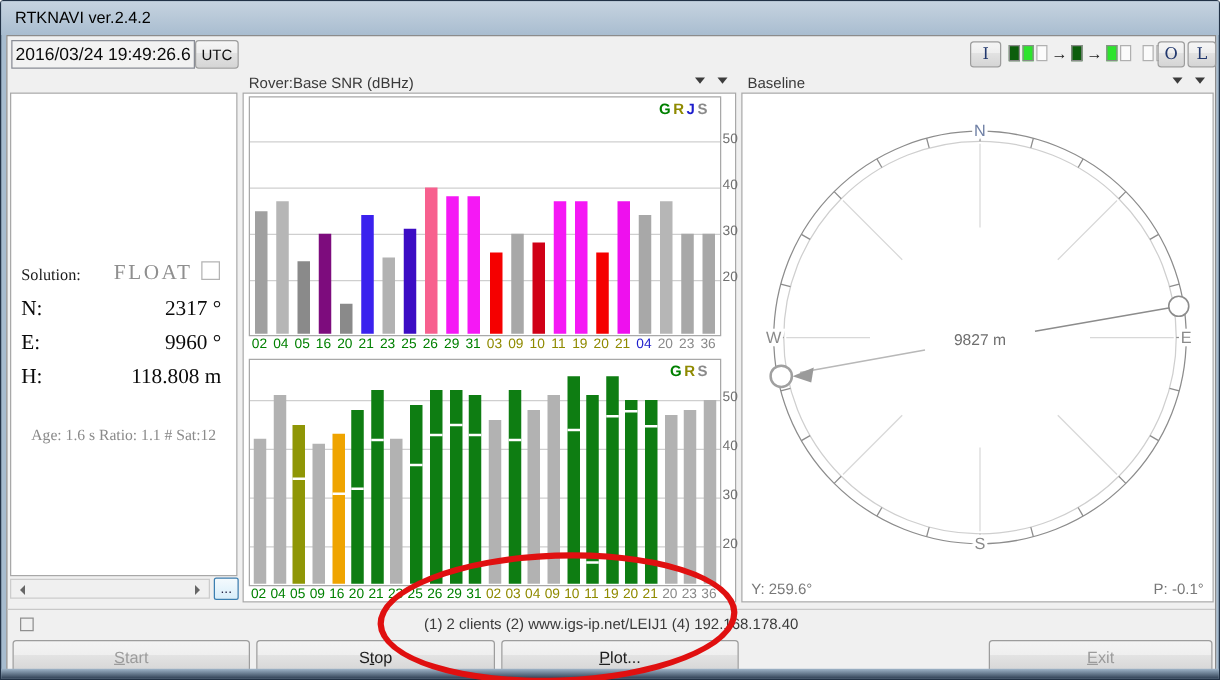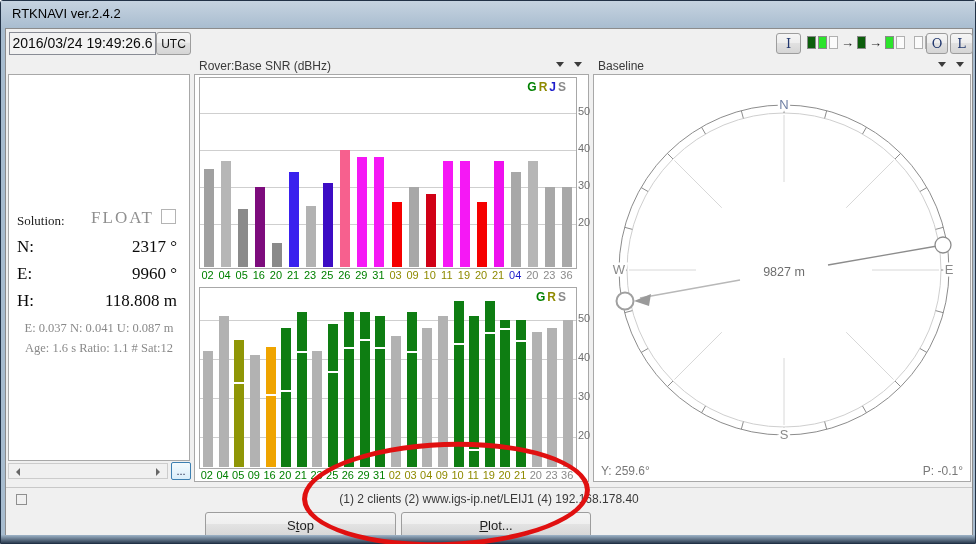--- a/index.html
+++ b/index.html
@@ -141,21 +141,20 @@
           <span class="val">2317 °</span>
         </div>
         <div class="sol-row nrow" style="top:189px;">
           <span>E:</span>
           <span class="val">9960 °</span>
         </div>
         <div class="sol-row nrow" style="top:216px;">
           <span>H:</span>
           <span class="val">118.808 m</span>
         </div>
-        <div class="sol-row grayline" style="top:246px;">E: 0.037 N: 0.041 U: 0.087 m</div>
         <div class="sol-row grayline" style="top:266px;">Age: 1.6 s Ratio: 1.1 # Sat:12</div>
       </div>
       <div class="hscroll">
         <span class="tri tri-l"></span>
         <span class="tri tri-r"></span>
       </div>
       <button class="morebtn">...</button>
     </div>
 
     <div class="panel" id="panel-mid">
@@ -381,21 +380,23 @@
         <div class="corner-lab" id="pitch">P: -0.1°</div>
       </div>
     </div>
 
     <div class="statusbar">
       <div class="status-text">(1) 2 clients (2) www.igs-ip.net/LEIJ1 (4) 192.168.178.40</div>
     </div>
     <div class="status-square"></div>
 
     <div class="btnrow">
+      <button class="winbtn disabled" id="btn0"><u>S</u>tart</button>
       <button class="winbtn" id="btn1">S<u>t</u>op</button>
       <button class="winbtn" id="btn2"><u>P</u>lot...</button>
+      <button class="winbtn disabled" id="btn4"><u>E</u>xit</button>
     </div>
 
     <div class="red-ellipse"></div>
   </div>
 
   <div class="frame-bottom"></div>
 </div>
 
 </body></html>

